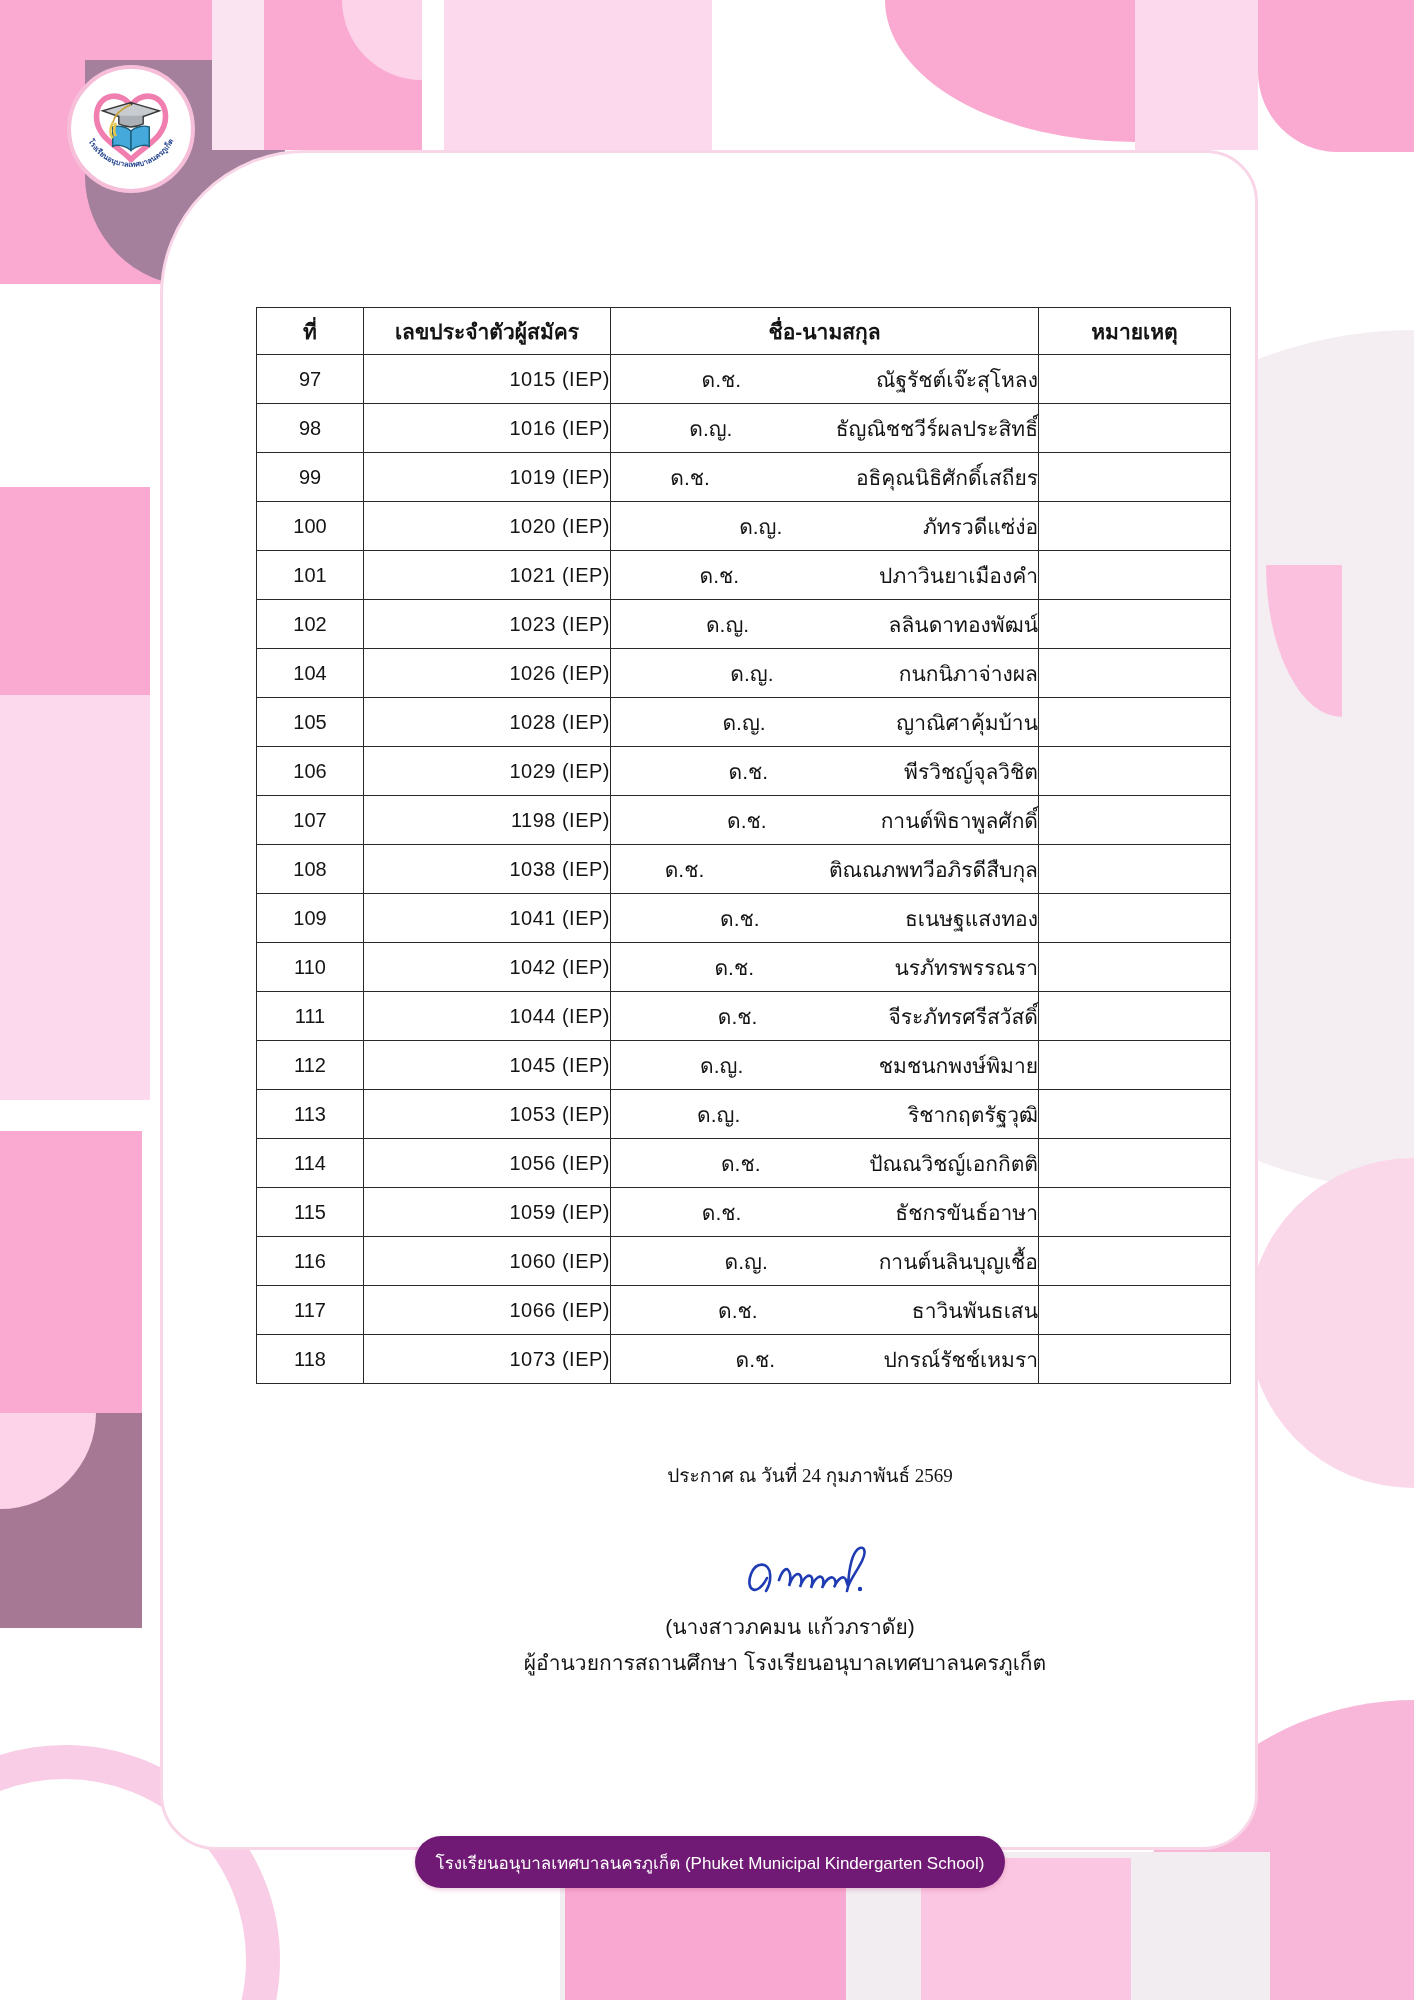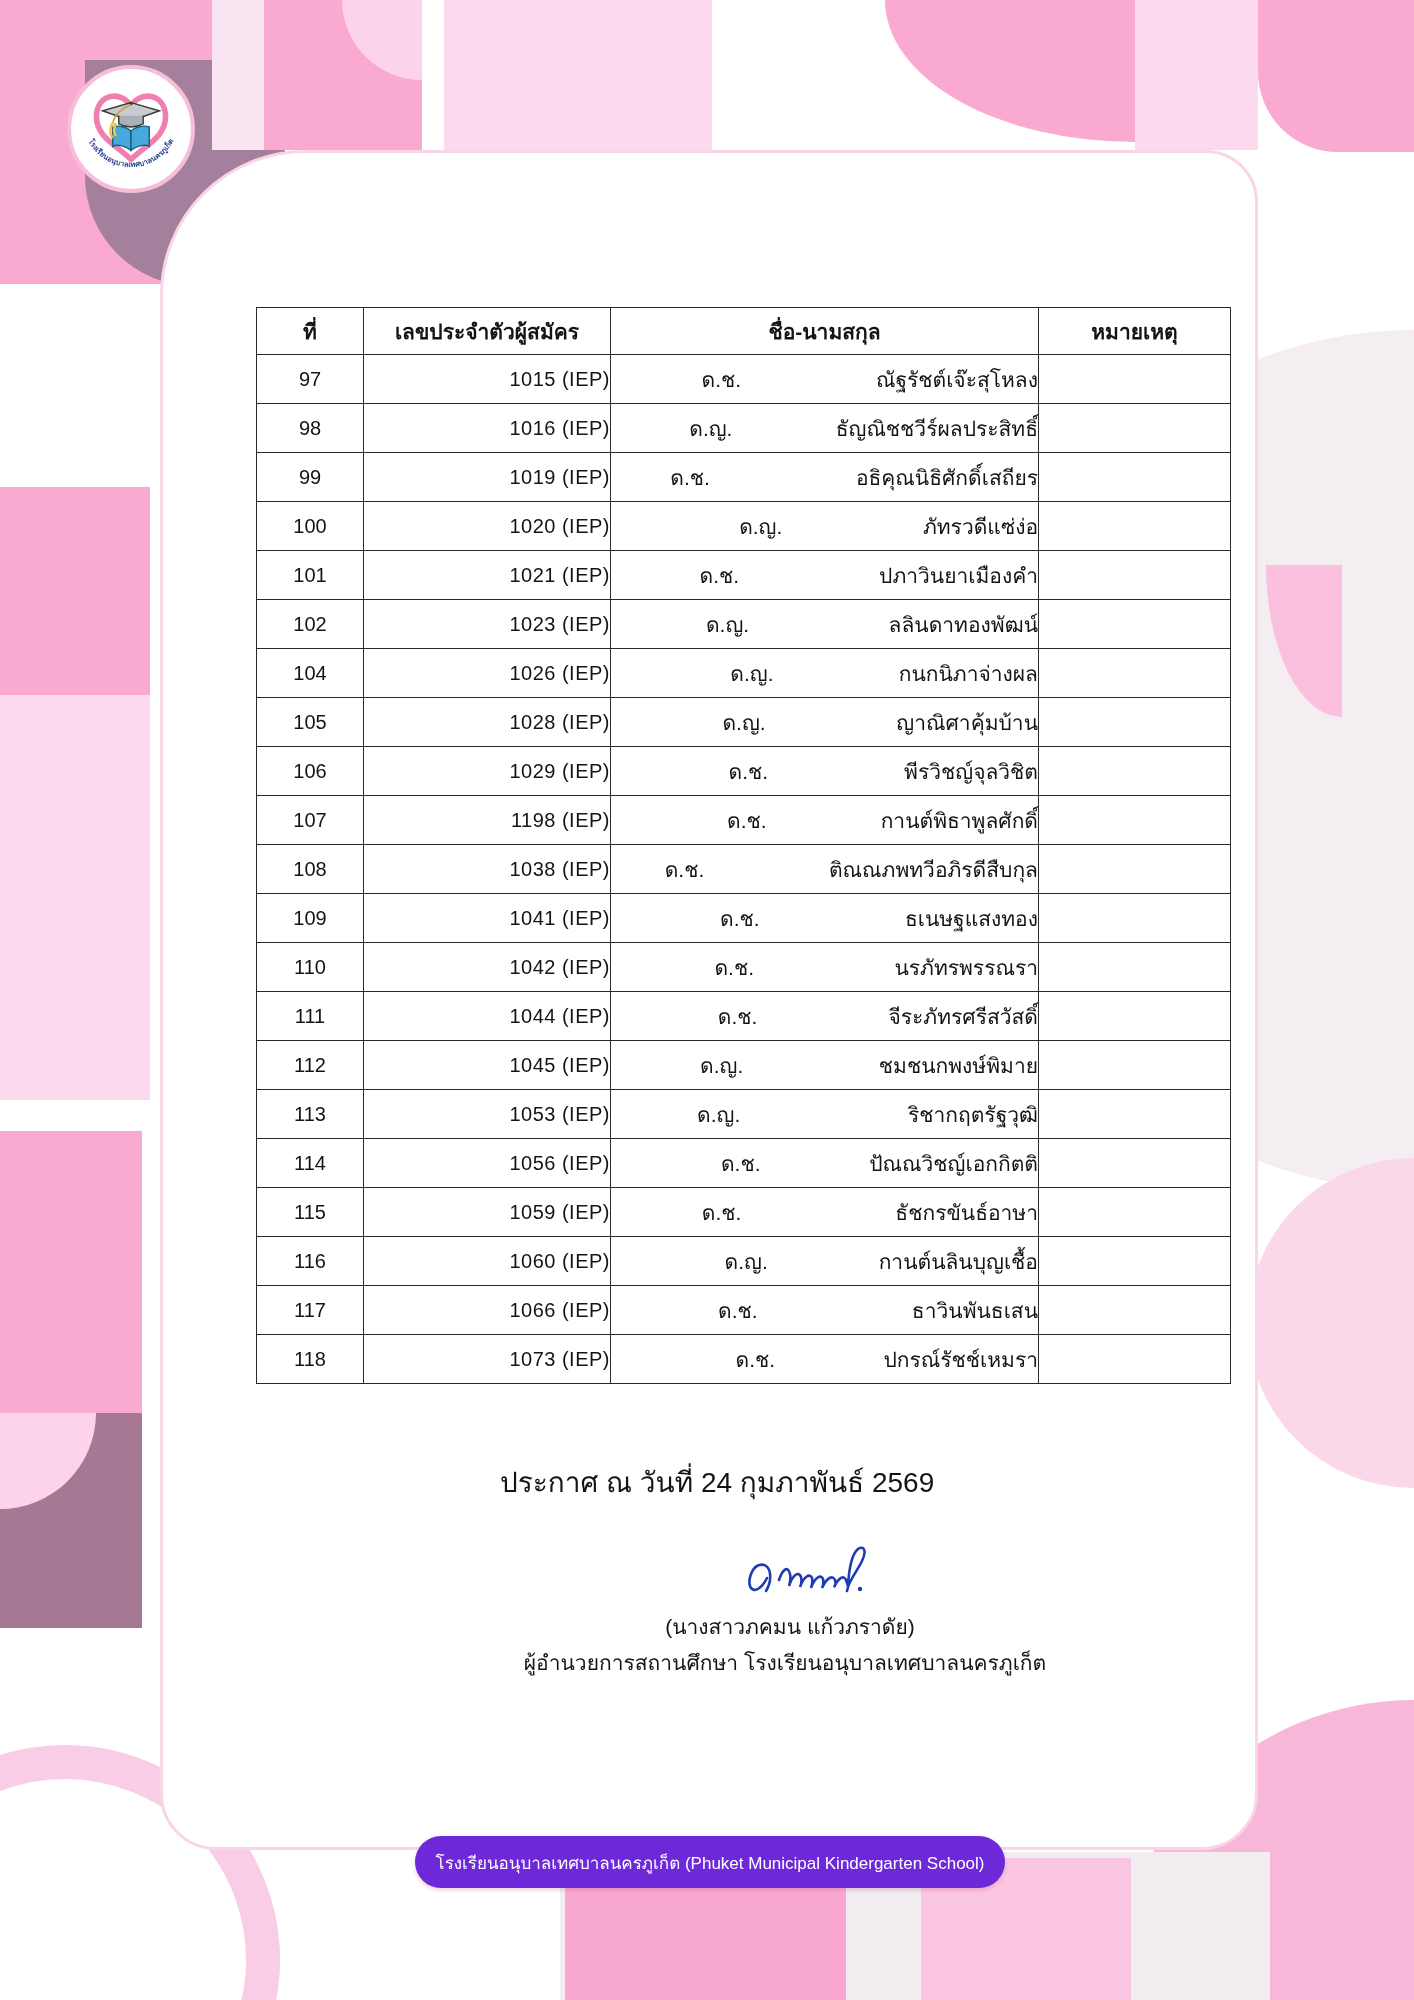--- a/index.html
+++ b/index.html
@@ -24,28 +24,28 @@
   #list-table th{height:46px;font-size:21px;font-weight:bold;text-align:center;}
   #list-table td{height:48px;font-size:21px;}
   .c-no{text-align:center;font-size:20px !important;}
   .c-id{text-align:right;font-size:20px !important;letter-spacing:.5px;}
   .c-name{text-align:right;}
   .c-name .pfx{display:inline-block;width:72px;padding-left:14px;}
   .c-name .fn{display:inline-block;width:205px;}
   .c-name .ln{display:inline-block;}
 
   .doc-text{position:absolute;z-index:2;color:#141414;}
-  #announcement{left:500px;top:1460px;width:620px;text-align:left;font-size:28px;}
+  #announcement{left:500px;top:1460px;width:620px;text-align:center;font-size:19px;font-family:Liberation Serif, serif;}
   #sig-name{left:490px;top:1610px;width:600px;text-align:center;font-size:21px;}
   #sig-title{left:385px;top:1646px;width:800px;text-align:center;font-size:21px;}
   #signature-svg{position:absolute;left:745px;top:1520px;z-index:2;}
 
   
   #footer-pill{position:absolute;left:415px;top:1836px;width:590px;height:52px;z-index:3;
-               background:#6d28d9;border-radius:26px;display:flex;align-items:center;
+               background:#701a75;border-radius:26px;display:flex;align-items:center;
                justify-content:center;color:#ffffff;font-size:17px;
                box-shadow:0 2px 4px rgba(180,60,120,.25);}
 </style>
 </head>
 <body>
 
 <div id="page">
 
   <div class="shape" style="left:0;top:0;width:212px;height:284px;background:#faa9d1;"></div>
 

